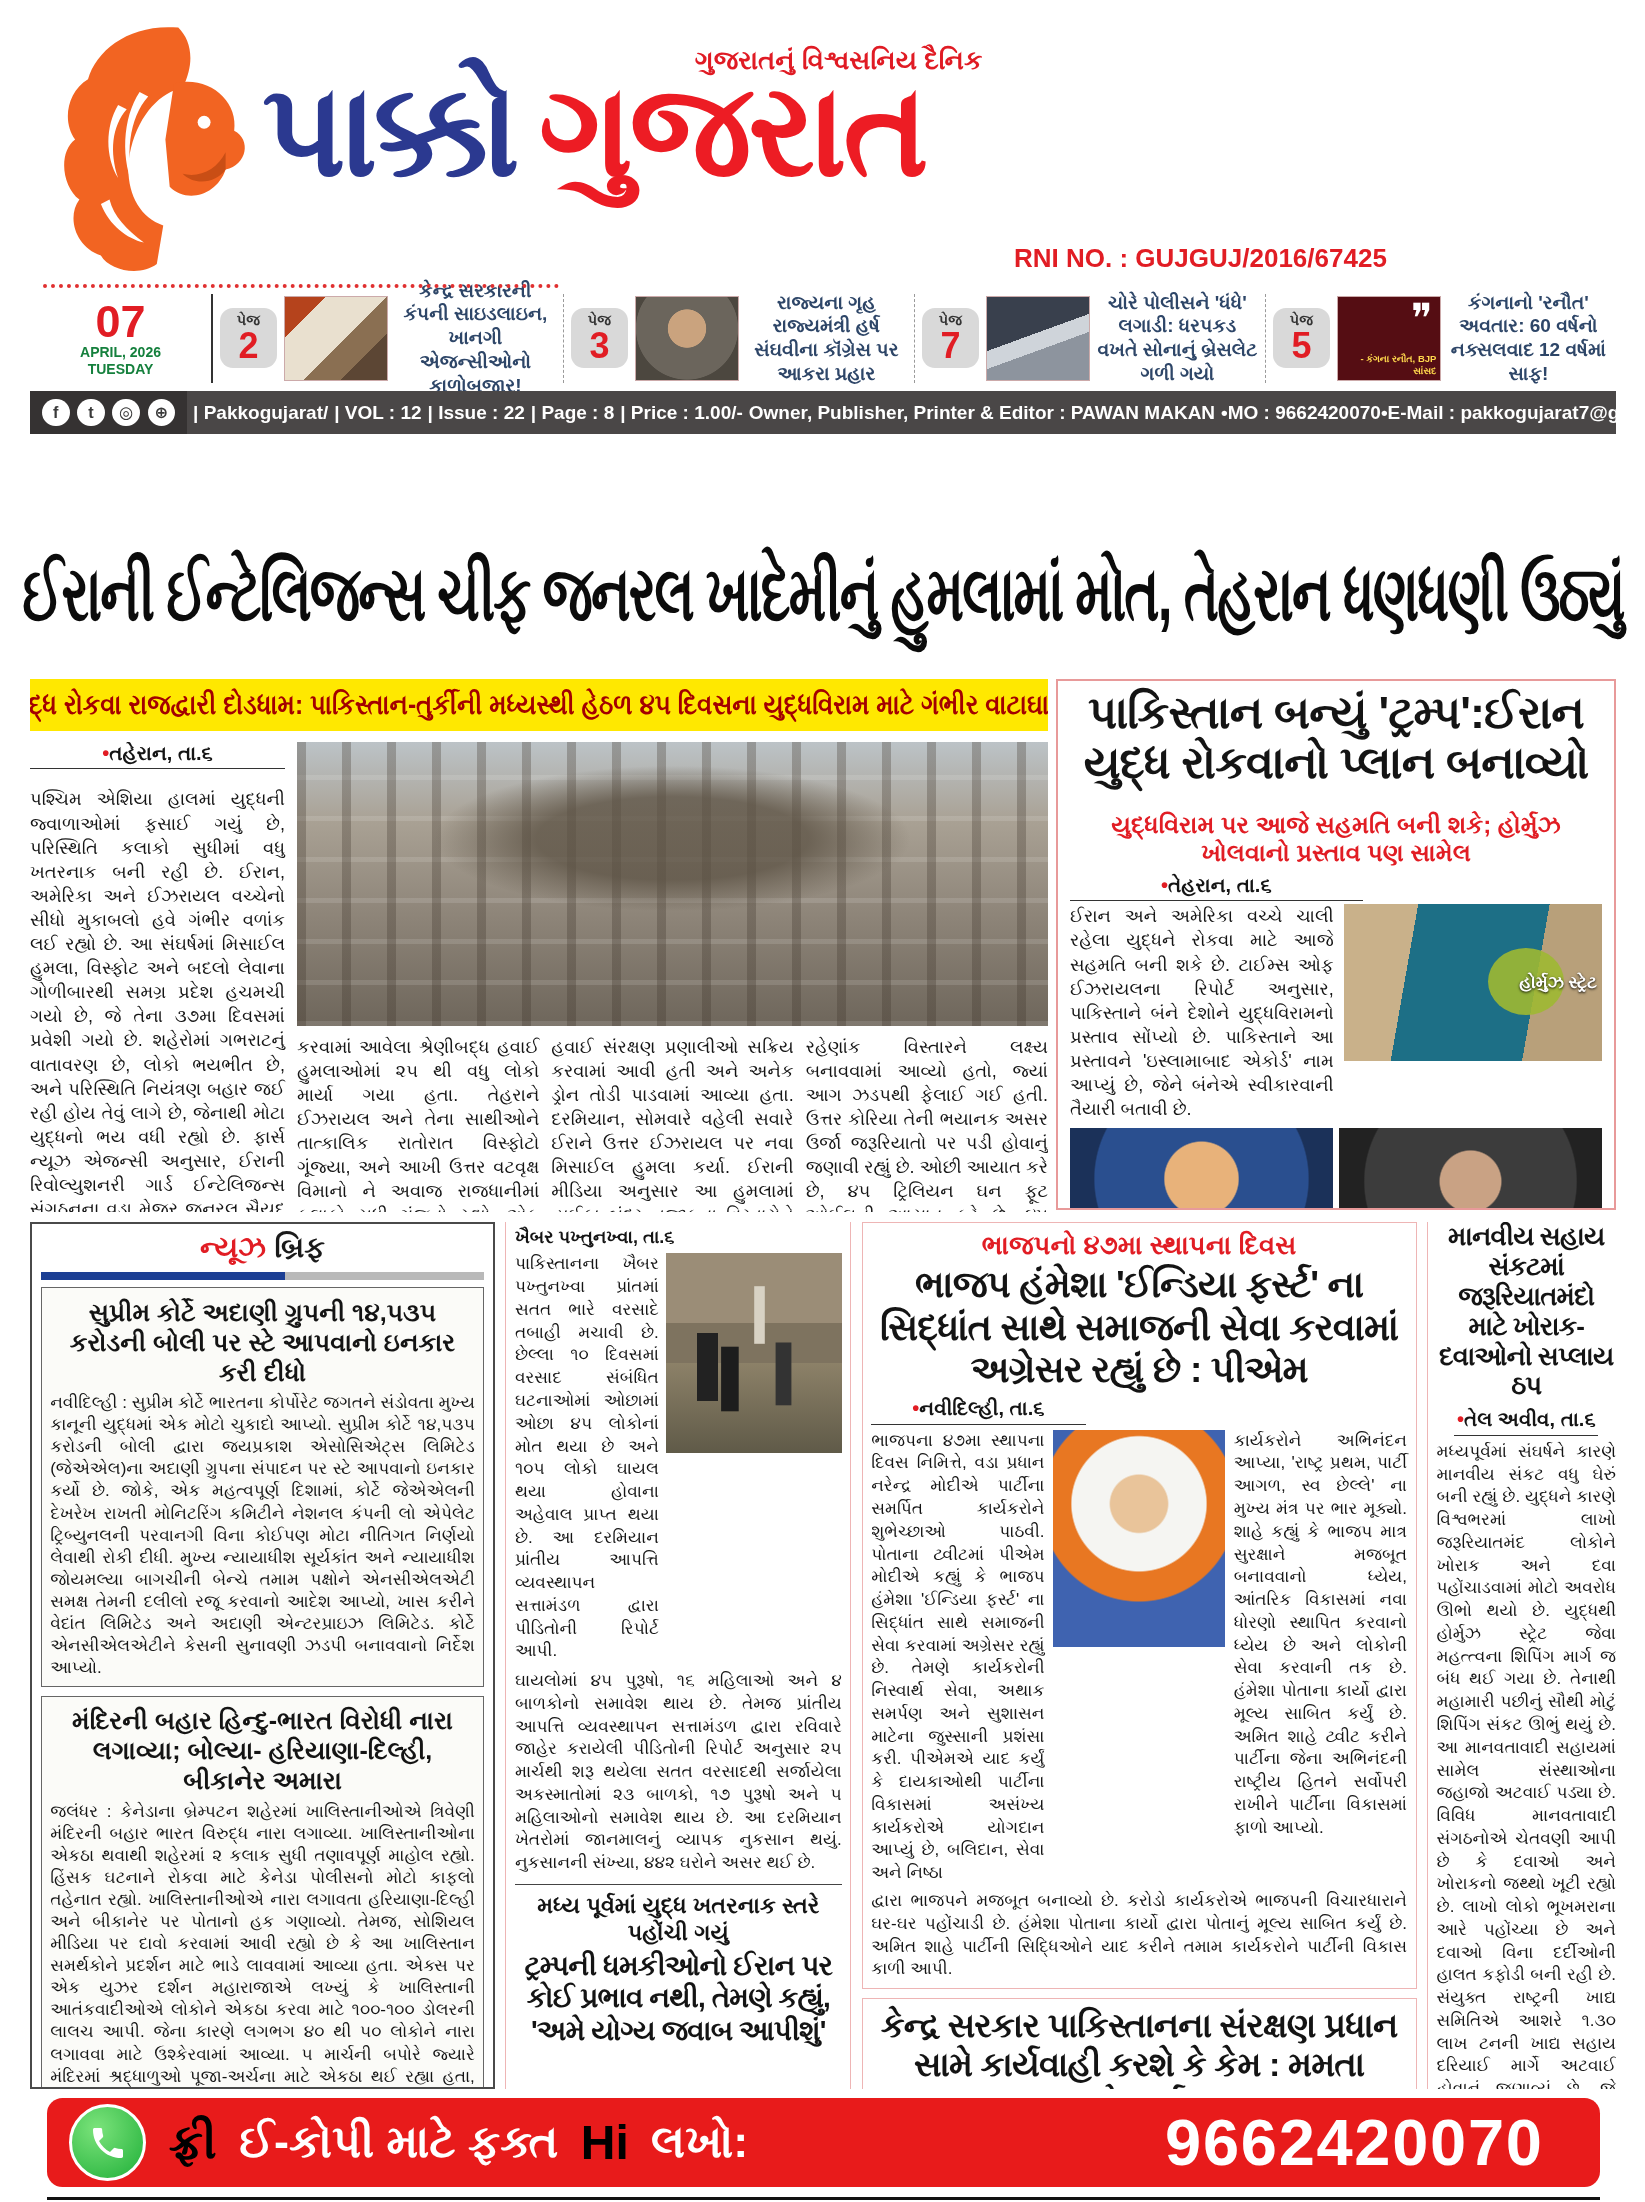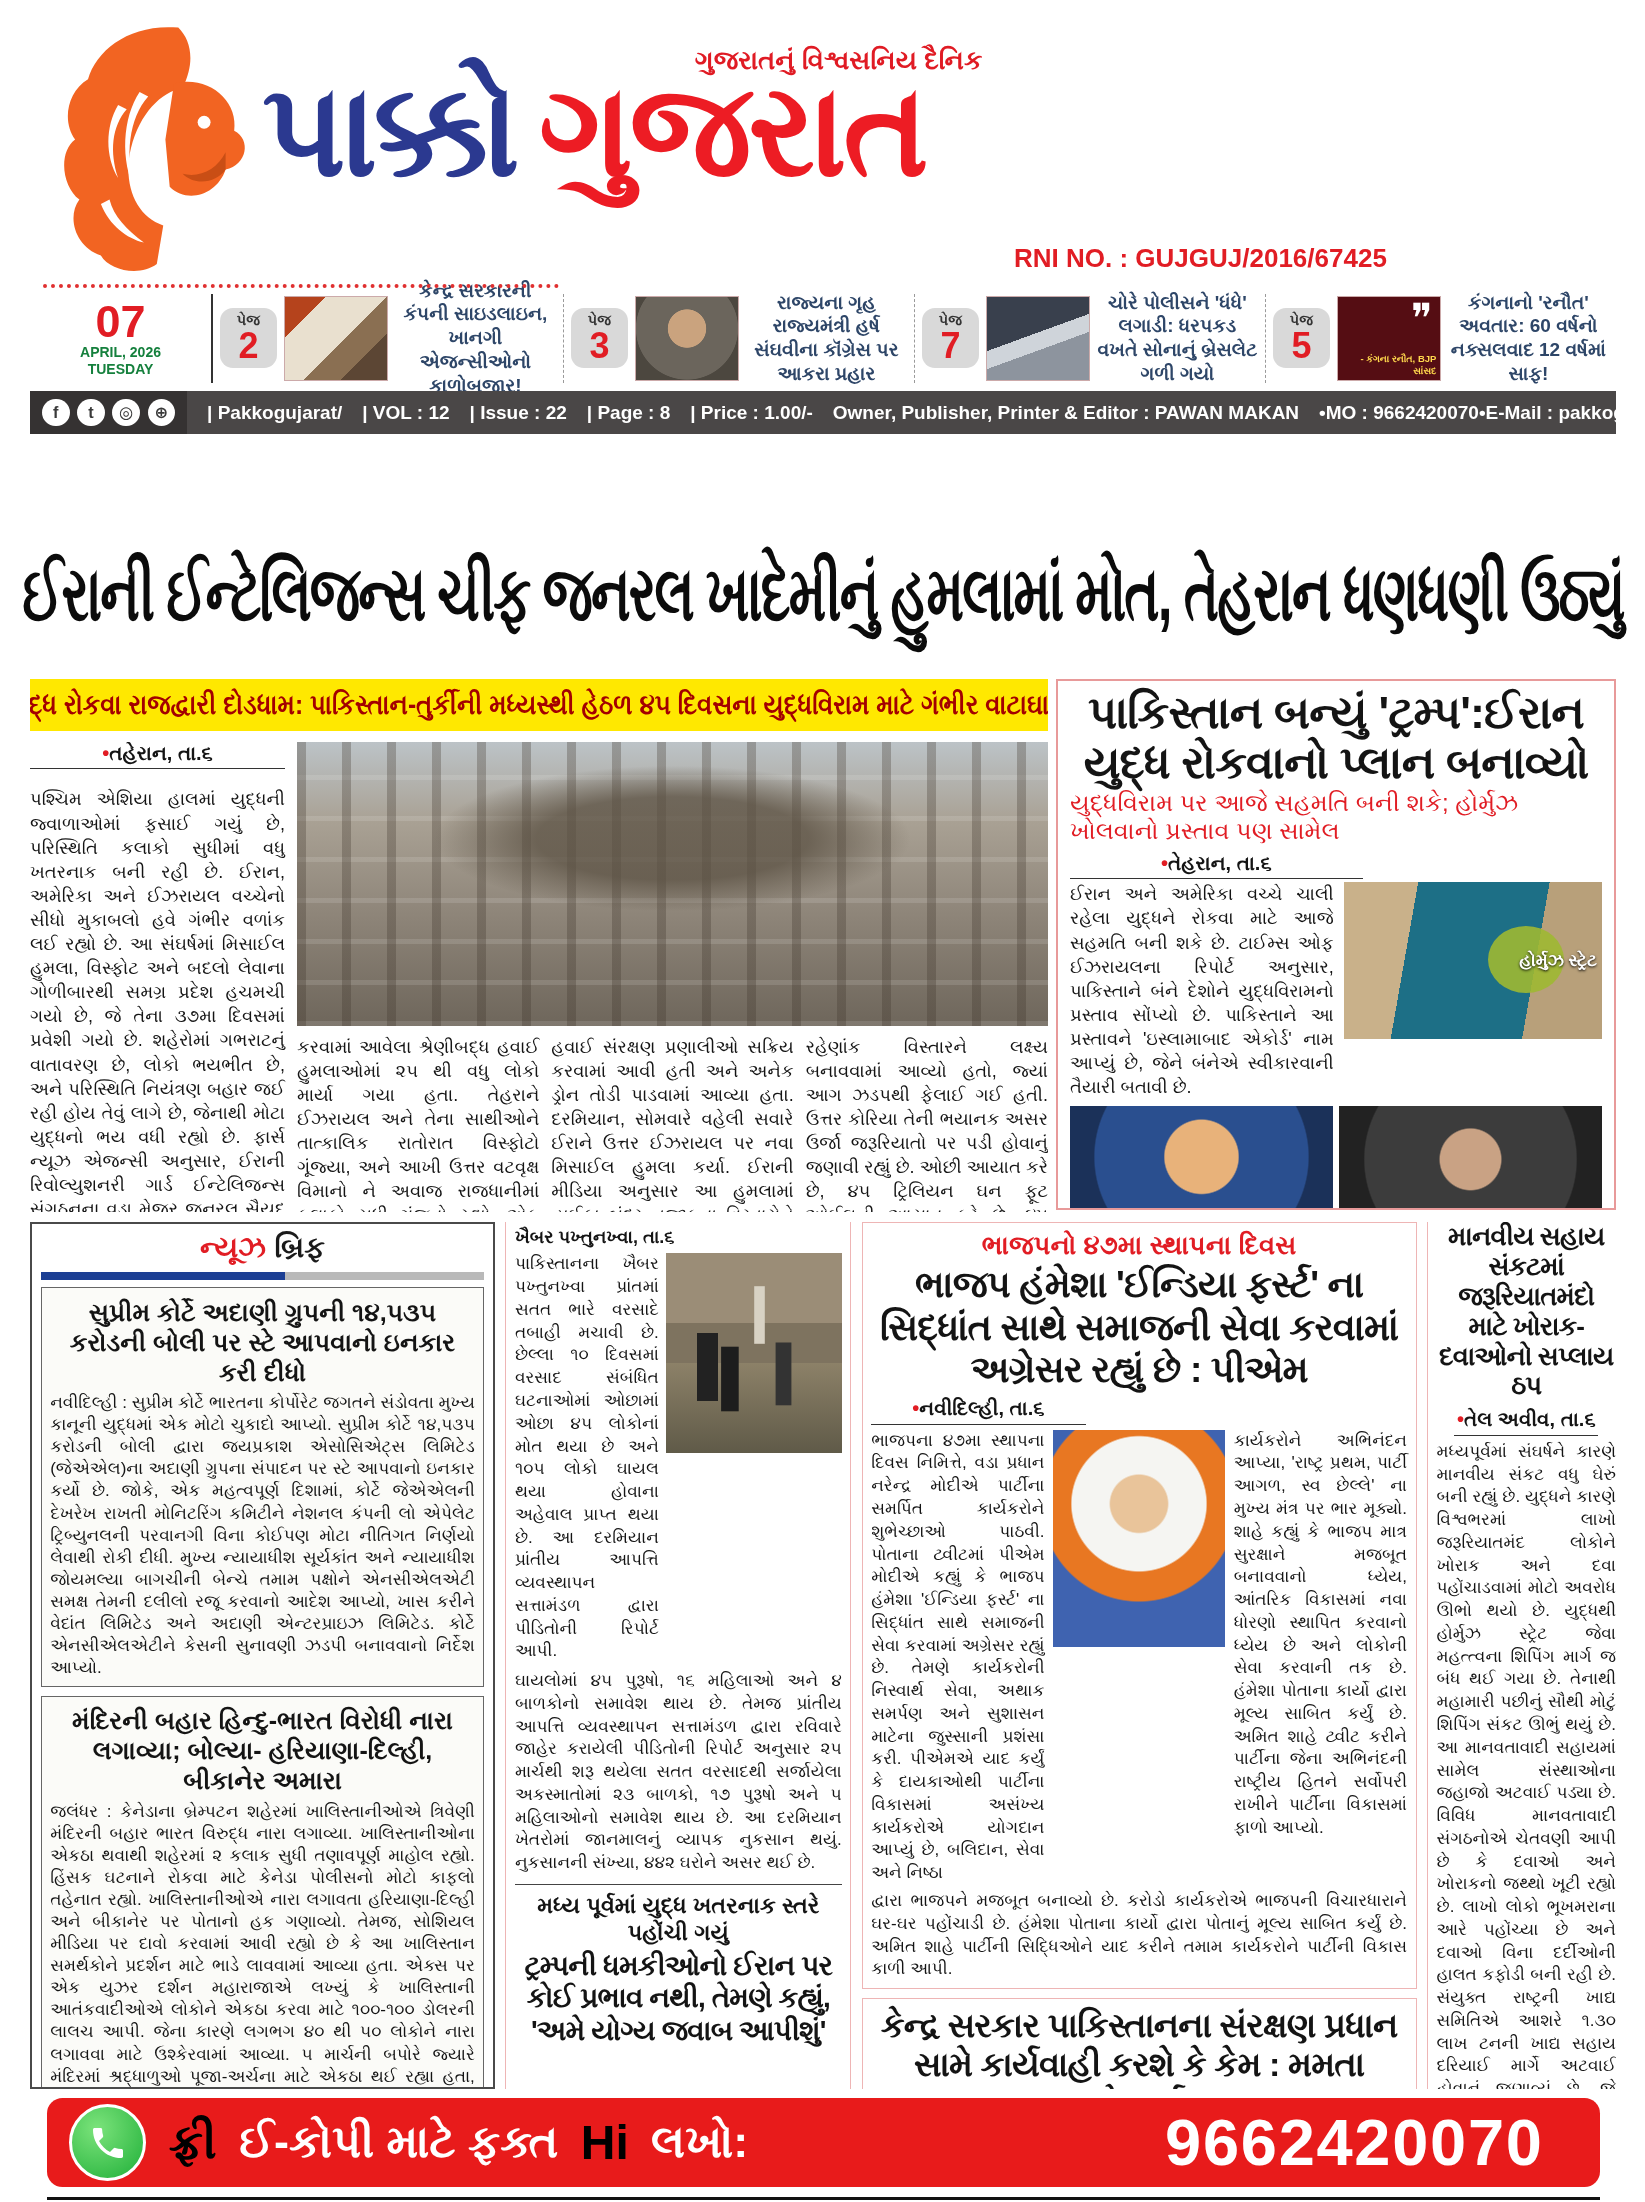--- a/index.html
+++ b/index.html
@@ -36,21 +36,21 @@
   .quote-glyph{position:absolute;right:6.9px;top:1.7px;font-size:40px;color:#fff;line-height:1;}
   .thumb-caption{position:absolute;right:3.4px;bottom:3.4px;font-size:9.5px;color:#ffd84d;font-weight:bold;text-align:right;line-height:1.2;}
   .teasertext{flex:1;text-align:center;font-weight:bold;font-size:19px;color:#2e4668;line-height:1.25;}
 
   
   .infobar{position:absolute;left:30px;top:391px;width:1586px;height:43px;background:#4a4747;
            display:flex;align-items:center;color:#fff;font-weight:bold;font-size:19px;}
   .social{background:#353232;height:100%;display:flex;align-items:center;gap:7.7px;padding:0 12px;}
   .sicon{width:27.5px;height:27.5px;border-radius:50%;background:#fff;color:#3a3a3a;display:flex;
          align-items:center;justify-content:center;font-size:16.3px;font-weight:bold;}
-  .ib-item{margin-left:20px;white-space:nowrap;}
+  .ib-item{margin-left:6px;white-space:nowrap;}
   .ib-email{margin-left:auto;margin-right:12px;}
 
   
   .warbanner{position:absolute;left:30px;top:438px;width:1586px;height:72px;background:#534f4e;
              display:flex;align-items:center;justify-content:center;overflow:hidden;}
   .warbanner span{color:#f7e400;font-weight:bold;font-size:35px;white-space:nowrap;
                   display:inline-block;transform:scaleX(.92);}
 
   
   .mainhead{position:absolute;left:0;top:513px;width:1646px;height:163px;display:flex;
@@ -77,21 +77,21 @@
      background:repeating-linear-gradient(90deg,rgba(62,52,42,.30) 0 8.6px,transparent 8.6px 45px),
                 repeating-linear-gradient(0deg,rgba(255,255,255,.12) 0 5.2px,transparent 5.2px 41px);}
   .m-photo::after{content:"";position:absolute;left:18%;top:8%;width:64%;height:52%;
      background:radial-gradient(ellipse at center,rgba(90,80,66,.75) 0 40%,rgba(90,80,66,0) 70%);}
   .m-cols{margin-top:8.6px;column-count:3;column-gap:12px;flex:1;overflow:hidden;}
 
   
   .rightbox{position:absolute;left:1056px;top:679px;width:560px;height:531px;border:2.6px solid #e89a9a;
             box-sizing:border-box;padding:6.9px 12px;overflow:hidden;}
   .r-headline{font-size:45px;font-weight:bold;text-align:center;line-height:1.12;letter-spacing:-0.9px;}
-  .r-subhead{color:#e11d24;font-weight:normal;font-size:24px;margin-top:0;}
+  .r-subhead{color:#e11d24;font-weight:bold;font-size:24px;text-align:center;margin-top:22px;}
   .r-dateline{width:55%;margin:6.9px 0 3.4px 0;}
   .r-body{display:flex;gap:10.3px;}
   .r-body p{flex:1;}
   .mapbox{width:258px;height:157px;flex:none;position:relative;
      background:linear-gradient(100deg,#c9b18a 0 26%,#1d6f86 26% 72%,#b8a07a 72%);}
   .mapbox::before{content:"";position:absolute;left:56%;top:28%;width:76px;height:67px;border-radius:50%;
      background:#9fb832;opacity:.9;}
   .maplabel{position:absolute;right:5.2px;top:44%;color:#fff;font-weight:bold;font-size:17px;
             text-shadow:0 0.9px 2.6px #000;}
   .r-photos{display:flex;gap:6.9px;margin-top:6.9px;}

